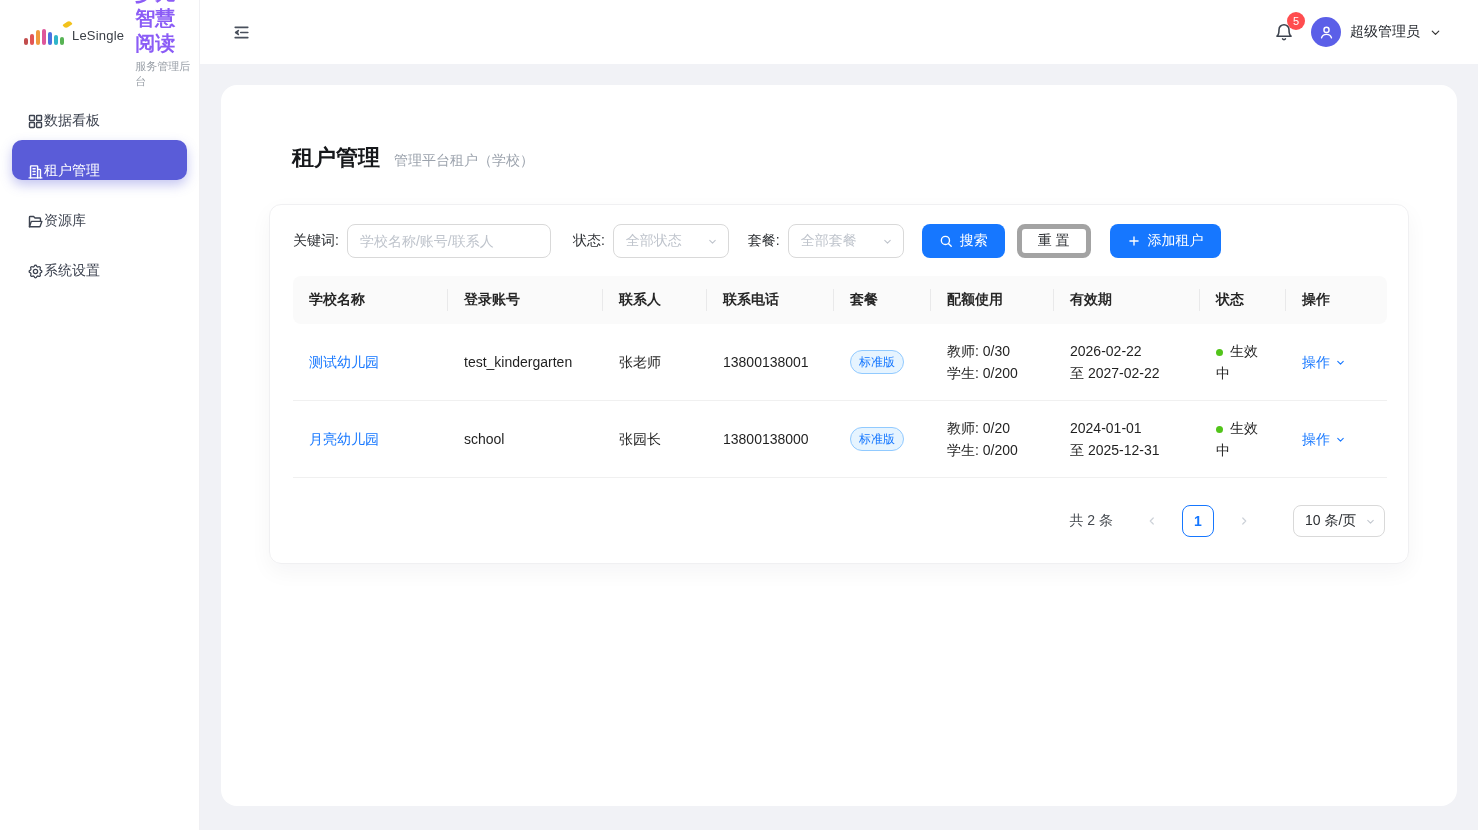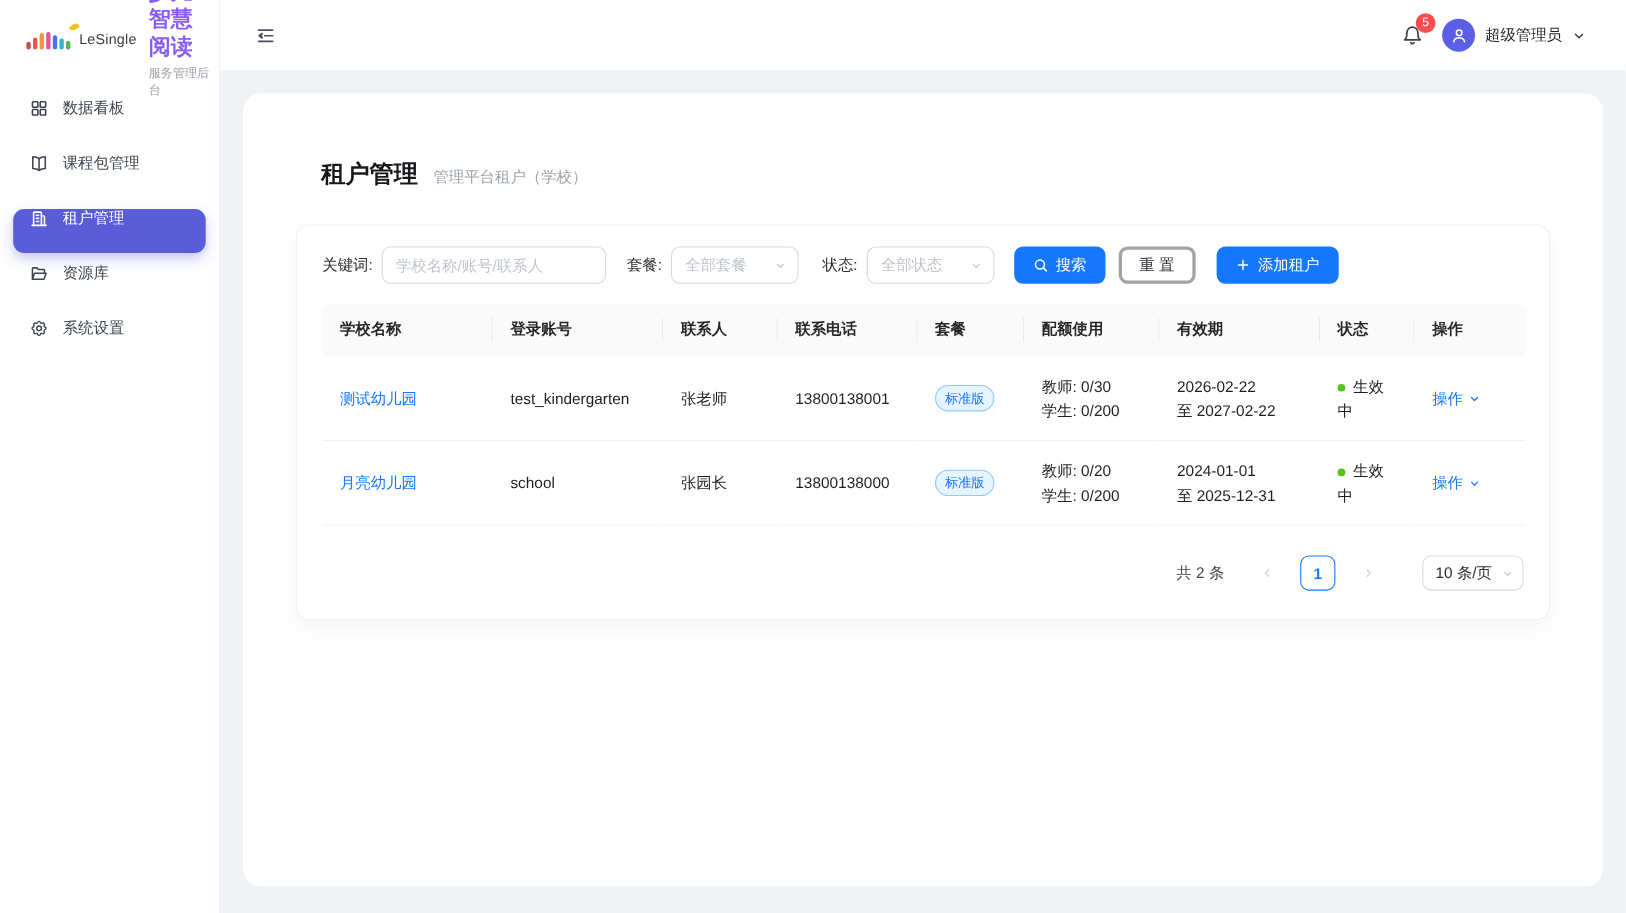--- a/index.html
+++ b/index.html
@@ -24,21 +24,21 @@
   .logo-bars { position:relative; display:flex; align-items:flex-end; gap:2px; height:21px; padding-right:8px; }
   .logo-bars i { display:block; width:4px; border-radius:2px; }
   .logo-leaf { position:absolute; right:0; top:-2px; width:9px; height:5px; border-radius:1px 4px 1px 4px; background:#f2c21c; transform:rotate(-35deg); }
   .logo-text { font-size:13px; color:#3a3f46; margin-top:1px; letter-spacing:.2px; }
   .brand-txt { display:flex; flex-direction:column; }
   .brand-title { font-size:20px; font-weight:700; color:#8b5cf6; line-height:1.25; }
   .brand-sub { font-size:11px; color:#9aa0a8; margin-top:3px; }
 
   .menu { padding:24px 12px 0; display:flex; flex-direction:column; gap:10px; }
   .menu-item {
-    display:flex; align-items:flex-start; gap:13px; height:40px; padding:0 15px;
+    display:flex; align-items:flex-end; height:40px; padding:0 15px;
     border-radius:10px; color:#3d4350; cursor:pointer;
   }
   .menu-item svg { width:17px; height:17px; flex:none; }
   .menu-item.active { background:#5a5cd8; color:#fff; box-shadow:0 5px 12px rgba(90,92,216,.35); }
 
   
   .topbar {
     position:absolute; left:200px; top:0; right:0; height:64px; background:#fff;
     display:flex; align-items:center; padding:0 36px 0 32px; z-index:2;
   }
@@ -85,21 +85,21 @@
     width:116px; height:34px; border:1px solid #d9d9d9; border-radius:8px;
     padding:0 10px 0 12px; color:#bfc4cc; cursor:pointer;
   }
   .f-select .caret { color:#bfc4cc; }
   .ml18{margin-left:18px;} .ml22{margin-left:22px;} .ml12{margin-left:12px;} .ml19{margin-left:19px;}
   .btn {
     height:34px; border-radius:8px; font-size:14px; display:inline-flex; align-items:center;
     justify-content:center; gap:7px; cursor:pointer; border:none; font-family:inherit; white-space:nowrap;
   }
   .btn-primary { background:#1677ff; color:#fff; padding:0 17px; }
-  .btn-default { background:#fff; border:3px solid #a3a3a3; color:#2c2f33; padding:0 16px; }
+  .btn-default { background:#fff; border:5px solid #a3a3a3; color:#2c2f33; padding:0 16px; }
 
   
   table { width:100%; border-collapse:separate; border-spacing:0; table-layout:fixed; margin-top:18px; font-size:14px; }
   th {
     background:#fafafa; text-align:left; font-weight:700; color:rgba(0,0,0,.85);
     padding:15px 16px; position:relative; white-space:nowrap;
   }
   th:first-child { border-radius:8px 0 0 8px; }
   th:last-child { border-radius:0 8px 8px 0; }
   th:not(:last-child)::after {
@@ -160,29 +160,20 @@
       <span>
         <svg viewBox="0 0 24 24" fill="none" stroke="currentColor" stroke-width="2" stroke-linecap="round" stroke-linejoin="round">
           <rect x="3.5" y="3.5" width="7" height="7" rx="1"></rect>
             <rect x="13.5" y="3.5" width="7" height="7" rx="1"></rect>
           <rect x="3.5" y="13.5" width="7" height="7" rx="1"></rect>
             <rect x="13.5" y="13.5" width="7" height="7" rx="1"></rect>
         </svg>
       </span>
       <span>数据看板</span>
     </div>
-    <div class="menu-item">
-      <span>
-        <svg viewBox="0 0 24 24" fill="none" stroke="currentColor" stroke-width="2" stroke-linecap="round" stroke-linejoin="round">
-          <path d="M12 6c-1.8-1.7-4.2-2.5-8-2.5v15c3.8 0 6.2.8 8 2.5 1.8-1.7 4.2-2.5 8-2.5v-15c-3.8 0-6.2.8-8 2.5z"></path>
-          <path d="M12 6v15"></path>
-        </svg>
-      </span>
-      <span>课程包管理</span>
-    </div>
     <div class="menu-item active">
       <span>
         <svg viewBox="0 0 24 24" fill="none" stroke="currentColor" stroke-width="2" stroke-linecap="round" stroke-linejoin="round">
           <path d="M5 21V5a1 1 0 0 1 1-1h8a1 1 0 0 1 1 1v16"></path>
           <path d="M15 9h3a1 1 0 0 1 1 1v11"></path>
           <path d="M3 21h18"></path>
           <path d="M8.5 8h3M8.5 12h3M8.5 16h3"></path>
         </svg>
       </span>
       <span>租户管理</span>
@@ -251,35 +242,35 @@
       <span class="page-sub">管理平台租户（学校）</span>
     </div>
 
     <div class="panel">
 
       <div class="filters">
         <div class="f-group">
           <span class="f-label">关键词:</span>
           <input class="f-input" type="text" placeholder="学校名称/账号/联系人" style="">
         </div>
-        <div class="f-group ml19">
-          <span class="f-label">套餐:</span>
+        <div class="f-group ml22">
+          <span class="f-label">状态:</span>
           <div class="f-select">
-            <span>全部套餐</span>
+            <span>全部状态</span>
             <span class="caret">
               <svg width="11" height="11" viewBox="0 0 24 24" fill="none" stroke="currentColor" stroke-width="2.4" stroke-linecap="round" stroke-linejoin="round">
                   <path d="M6 9.5l6 6 6-6"></path>
                 </svg>
             </span>
           </div>
         </div>
-        <div class="f-group ml22">
-          <span class="f-label">状态:</span>
+        <div class="f-group ml19">
+          <span class="f-label">套餐:</span>
           <div class="f-select">
-            <span>全部状态</span>
+            <span>全部套餐</span>
             <span class="caret">
               <svg width="11" height="11" viewBox="0 0 24 24" fill="none" stroke="currentColor" stroke-width="2.4" stroke-linecap="round" stroke-linejoin="round">
                   <path d="M6 9.5l6 6 6-6"></path>
                 </svg>
             </span>
           </div>
         </div>
         <button class="btn btn-primary ml18">
           <span>
             <svg width="14" height="14" viewBox="0 0 24 24" fill="none" stroke="currentColor" stroke-width="2.3" stroke-linecap="round" stroke-linejoin="round">

